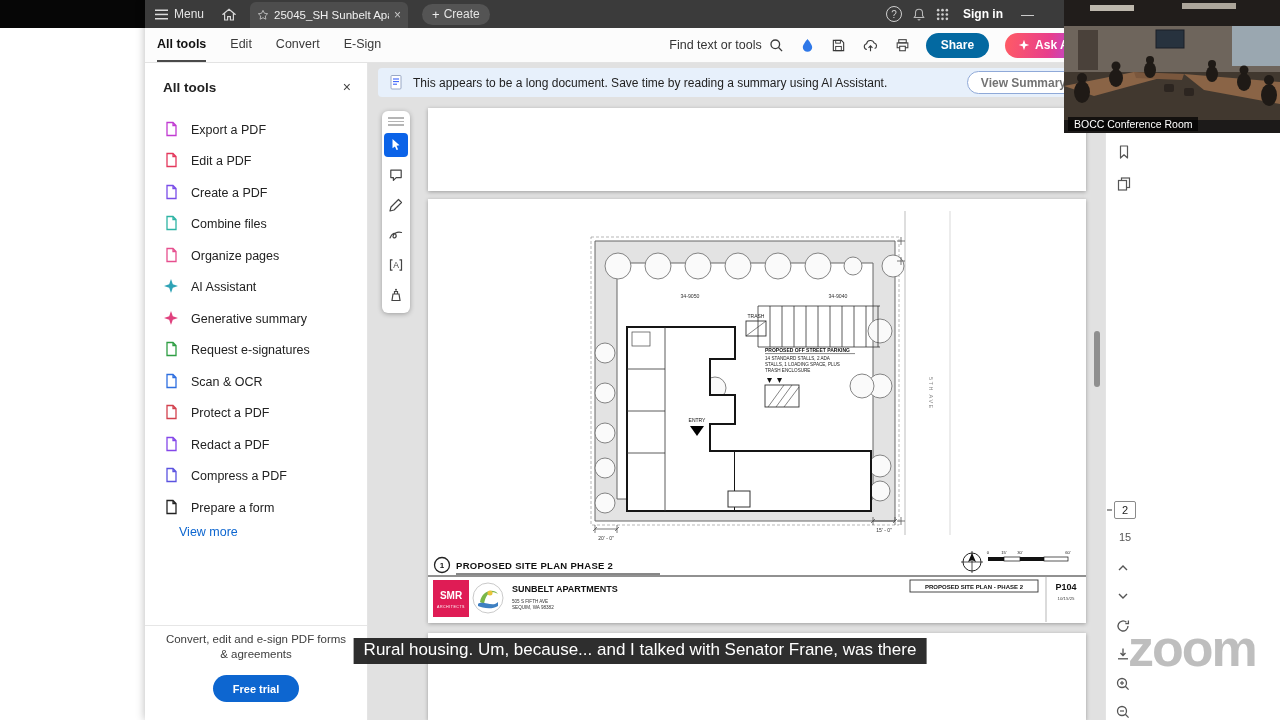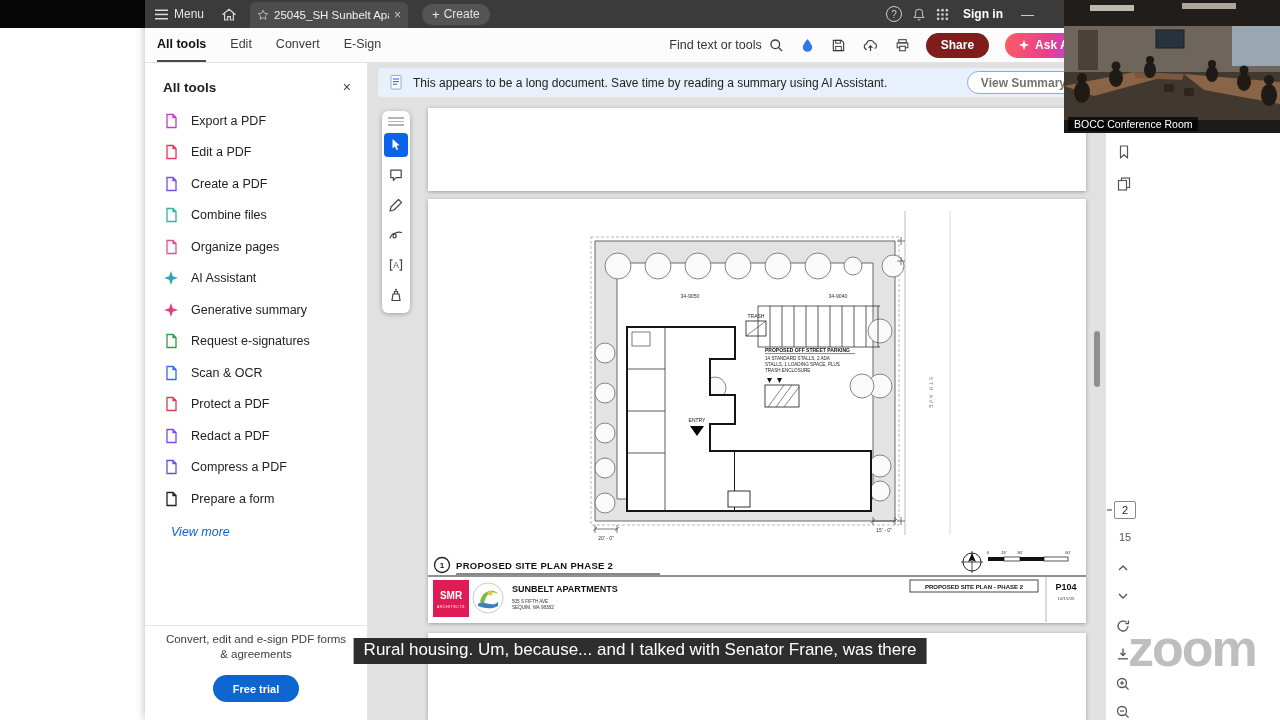--- a/index.html
+++ b/index.html
@@ -28,38 +28,38 @@
   .win-min { color:#dedede; font-size:13px; padding:0 4px; cursor:pointer; }
   .tb-icon { display:flex; align-items:center; justify-content:center; cursor:pointer; }
 
   
   .toolbar { position:absolute; left:0; top:28px; width:1135px; height:35px; background:#fcfcfc; border-bottom:1px solid #e3e3e3; display:flex; align-items:center; font-size:12.5px; color:#3a3a3a; }
   .view-tabs { display:flex; align-items:center; gap:24px; padding-left:12px; height:100%; }
   .view-tab { height:100%; display:flex; align-items:center; cursor:pointer; border-bottom:2px solid transparent; }
   .view-tab.active { font-weight:bold; color:#111; border-bottom:2px solid #4a4a4a; }
   .toolbar-right { margin-left:auto; margin-right:195px; display:flex; align-items:center; gap:16px; }
   .find-group { display:flex; align-items:center; gap:7px; color:#333; cursor:pointer; }
-  .share-btn { height:25px; padding:0 15px; border-radius:13px; background:#7f1d1d; color:#fff; font-size:12px; font-weight:bold; display:flex; align-items:center; cursor:pointer; }
+  .share-btn { height:25px; padding:0 15px; border-radius:13px; background:#0369a1; color:#fff; font-size:12px; font-weight:bold; display:flex; align-items:center; cursor:pointer; }
   .ask-btn { height:25px; padding:0 13px; border-radius:13px; background:linear-gradient(100deg,#ff5c64,#e83e8c 55%,#a44ef0); color:#fff; font-size:12px; font-weight:bold; display:flex; align-items:center; gap:5px; cursor:pointer; }
 
   
   .tools-panel { position:absolute; left:0; top:63px; width:223px; height:657px; background:#fff; border-right:1px solid #e4e4e4; }
   .tp-header { display:flex; align-items:center; padding:16px 16px 10px 18px; }
   .tp-title { font-size:13.5px; font-weight:bold; color:#222; }
   .tp-close { margin-left:auto; color:#444; font-size:14px; cursor:pointer; }
-  .tool-row { display:flex; align-items:center; gap:12px; height:31.5px; padding:0 18px; font-size:12.5px; color:#222; cursor:pointer; }
+  .tool-row { display:flex; align-items:flex-end; gap:12px; height:31.5px; padding:0 18px; font-size:12.5px; color:#222; cursor:pointer; }
   .tool-row svg { flex:0 0 16px; }
   .tool-row:nth-of-type(1) svg { color:#4b72df; } .tool-row:nth-of-type(2) svg { color:#c13bd2; }
   .tool-row:nth-of-type(3) svg { color:#e4385c; } .tool-row:nth-of-type(4) svg { color:#7a4de8; }
   .tool-row:nth-of-type(5) svg { color:#2eb4a4; } .tool-row:nth-of-type(6) svg { color:#e64f8e; }
   .tool-row:nth-of-type(7) svg { color:#2fa3b6; } .tool-row:nth-of-type(8) svg { color:#e0417e; }
   .tool-row:nth-of-type(9) svg { color:#2f9e44; } .tool-row:nth-of-type(10) svg { color:#2e6fe0; }
   .tool-row:nth-of-type(11) svg { color:#d3414e; } .tool-row:nth-of-type(12) svg { color:#8447e9; }
   .tool-row:nth-of-type(13) svg { color:#5b53e0; }
-  .view-more { padding:10px 26px; font-size:12.5px; color:#0d66d0; cursor:pointer;font-style:italic; }
+  .view-more { padding:10px 34px; font-size:12.5px; color:#0d66d0; cursor:pointer; }
   .tp-footer { position:absolute; left:0; bottom:0; width:100%; border-top:1px solid #e6e6e6; padding:6px 20px 18px; text-align:center; }
   .tp-footer-text { font-size:11.5px; color:#3d3d3d; line-height:1.35; }
   .free-trial { margin:12px auto 0; width:86px; height:27px; border-radius:14px; background:#0d66d0; color:#fff; font-size:11px; font-weight:bold; display:flex; align-items:center; justify-content:center; cursor:pointer; }
 
   
   .doc-area { position:absolute; left:223px; top:63px; width:737px; height:657px; background:#e1e1e1; overflow:hidden; }
   .ai-banner { position:absolute; left:10px; top:5px; width:712px; height:29px; background:#e7f0fb; border-radius:4px; display:flex; align-items:center; gap:9px; padding:0 10px; z-index:5; }
   .ai-banner-msg { flex:1; font-size:12px; color:#222; }
   .view-summary { height:23px; padding:0 13px; border-radius:12px; background:#fff; border:1px solid #8fa9d8; color:#737373; font-size:12px; font-weight:bold; display:flex; align-items:center; cursor:pointer; }
   .pdf-page { position:absolute; left:60px; width:658px; background:#fff; box-shadow:0 1px 4px rgba(0,0,0,.3); }

